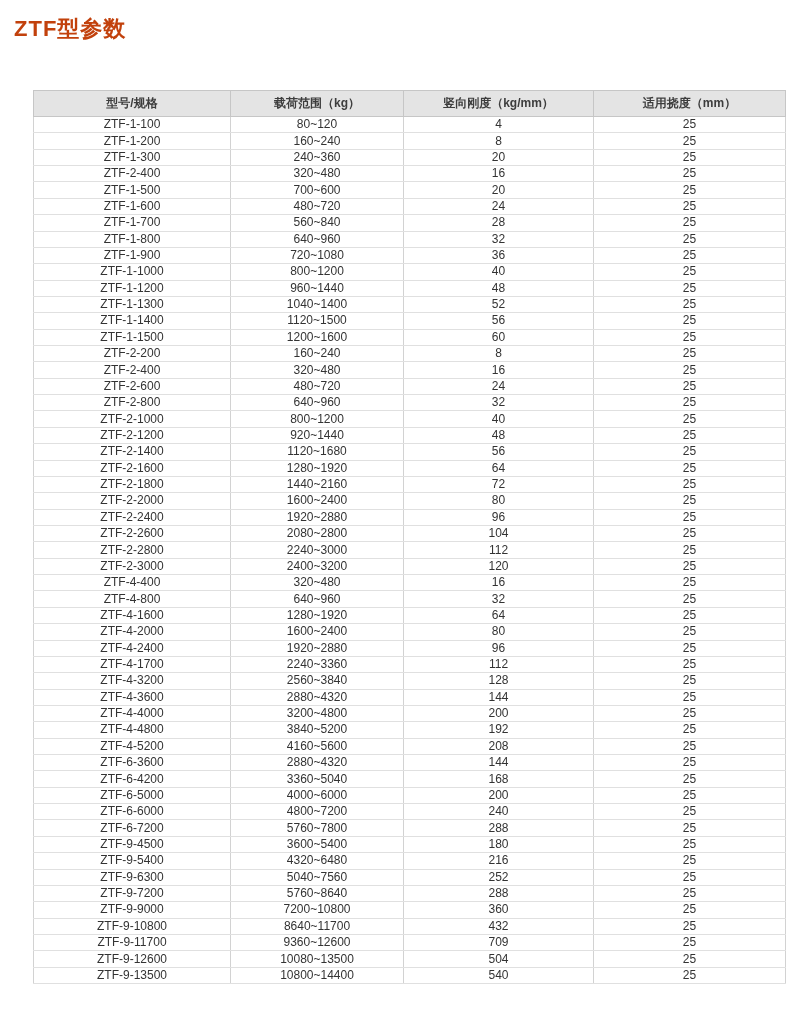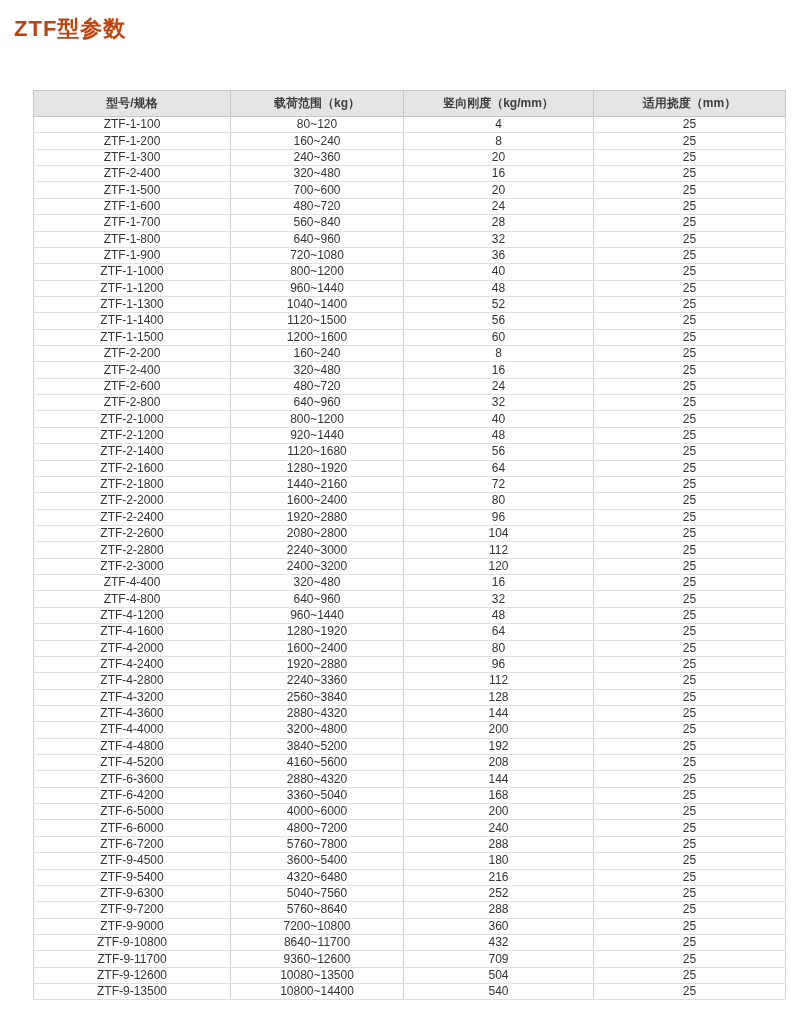--- a/index.html
+++ b/index.html
@@ -257,45 +257,39 @@
           <td>16</td>
           <td>25</td>
         </tr>
         <tr>
           <td>ZTF-4-800</td>
           <td>640~960</td>
           <td>32</td>
           <td>25</td>
         </tr>
         <tr>
-          <td>ZTF-4-1200</td>
-          <td>960~1440</td>
-          <td>48</td>
-          <td>25</td>
-        </tr>
-        <tr>
           <td>ZTF-4-1600</td>
           <td>1280~1920</td>
           <td>64</td>
           <td>25</td>
         </tr>
         <tr>
           <td>ZTF-4-2000</td>
           <td>1600~2400</td>
           <td>80</td>
           <td>25</td>
         </tr>
         <tr>
           <td>ZTF-4-2400</td>
           <td>1920~2880</td>
           <td>96</td>
           <td>25</td>
         </tr>
         <tr>
-          <td>ZTF-4-2800</td>
+          <td>ZTF-4-1700</td>
           <td>2240~3360</td>
           <td>112</td>
           <td>25</td>
         </tr>
         <tr>
           <td>ZTF-4-3200</td>
           <td>2560~3840</td>
           <td>128</td>
           <td>25</td>
         </tr>

